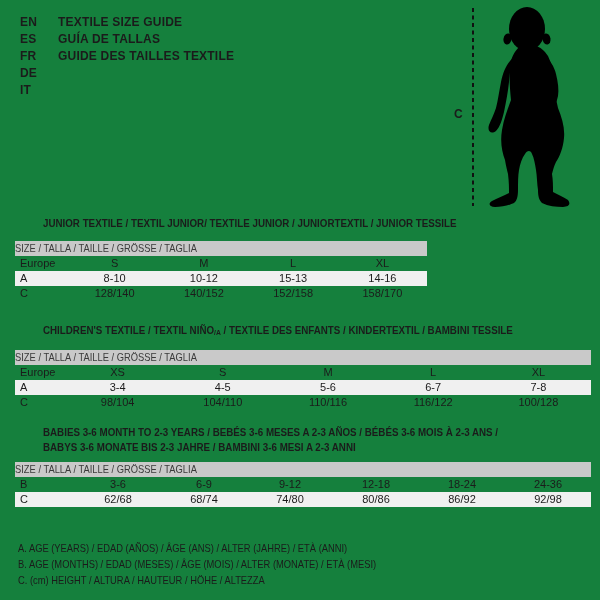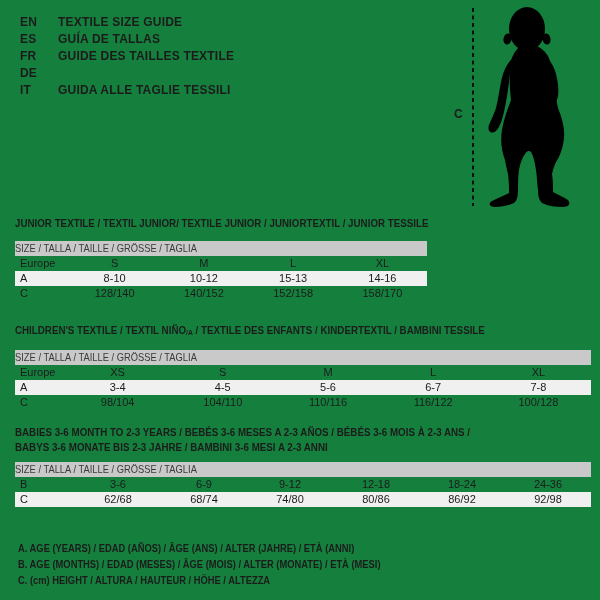--- a/index.html
+++ b/index.html
@@ -21,34 +21,34 @@
 
   
   .table-block{position:absolute;left:15px;}
   .tb0{top:216px;width:412px;}
   .tb1{top:323px;width:576px;}
   .tb2{top:425px;width:576px;}
   .table-title{font-weight:bold;font-size:11.5px;line-height:15px;}
   .tb0 .table-title{margin-bottom:10px;}
   .tb1 .table-title{margin-bottom:12px;}
   .tb2 .table-title{margin-bottom:7px;}
-  .title-line{height:15px;}
+  .title-line{height:15px;margin-left:28px;}
   .subscript{font-size:8px;vertical-align:-1px;}
   .size-bar{height:15px;line-height:15px;background:var(--bar-bg,#c9c9c9);color:#3a3a3a;
             font-size:11px;box-sizing:border-box;}
   .size-table{width:100%;border-collapse:collapse;table-layout:fixed;font-size:11px;}
   .size-table td{height:15px;line-height:15px;padding:0;text-align:center;overflow:hidden;}
   .size-table td.label{text-align:left;padding-left:5px;}
   .size-table tr.alt{background:var(--row-alt,#f0f0f0);}
   .tb0 col.c-label{width:55px;}
   .tb1 col.c-label{width:50px;}
   .tb2 col.c-label{width:60px;}
 
   
-  .footnotes{position:absolute;left:18px;top:540px;font-weight:bold;font-size:11px;}
+  .footnotes{position:absolute;left:18px;top:540px;font-weight:normal;font-size:11px;}
   .footnote{height:16px;line-height:16px;}
 </style>
 </head>
 <body>
 
 <div class="page">
 
   <div class="lang-block">
     <div class="lang-row">
       <span class="lang-code">EN</span>
@@ -60,21 +60,20 @@
     </div>
     <div class="lang-row">
       <span class="lang-code">FR</span>
       <span class="lang-title">GUIDE DES TAILLES TEXTILE</span>
     </div>
     <div class="lang-row">
       <span class="lang-code">DE</span>
     </div>
     <div class="lang-row">
       <span class="lang-code">IT</span>
-      <span class="lang-title">GUIDA ALLE TAGLIE TESSILI</span>
     </div>
   </div>
 
   <svg class="figure-svg" viewBox="0 0 150 215" aria-hidden="true">
     <line x1="23" y1="8" x2="23" y2="206" stroke="#111" stroke-width="2" stroke-dasharray="4 3.5"></line>
     <text x="4" y="118">C</text>
     <g transform="translate(30,0)" fill="#000000">
       <ellipse cx="47" cy="29" rx="18" ry="22"></ellipse>
       <ellipse cx="27.5" cy="39" rx="4" ry="5.5" transform="rotate(12 27.5 39)"></ellipse>
       <ellipse cx="66.5" cy="39" rx="4" ry="5.5" transform="rotate(-12 66.5 39)"></ellipse>

